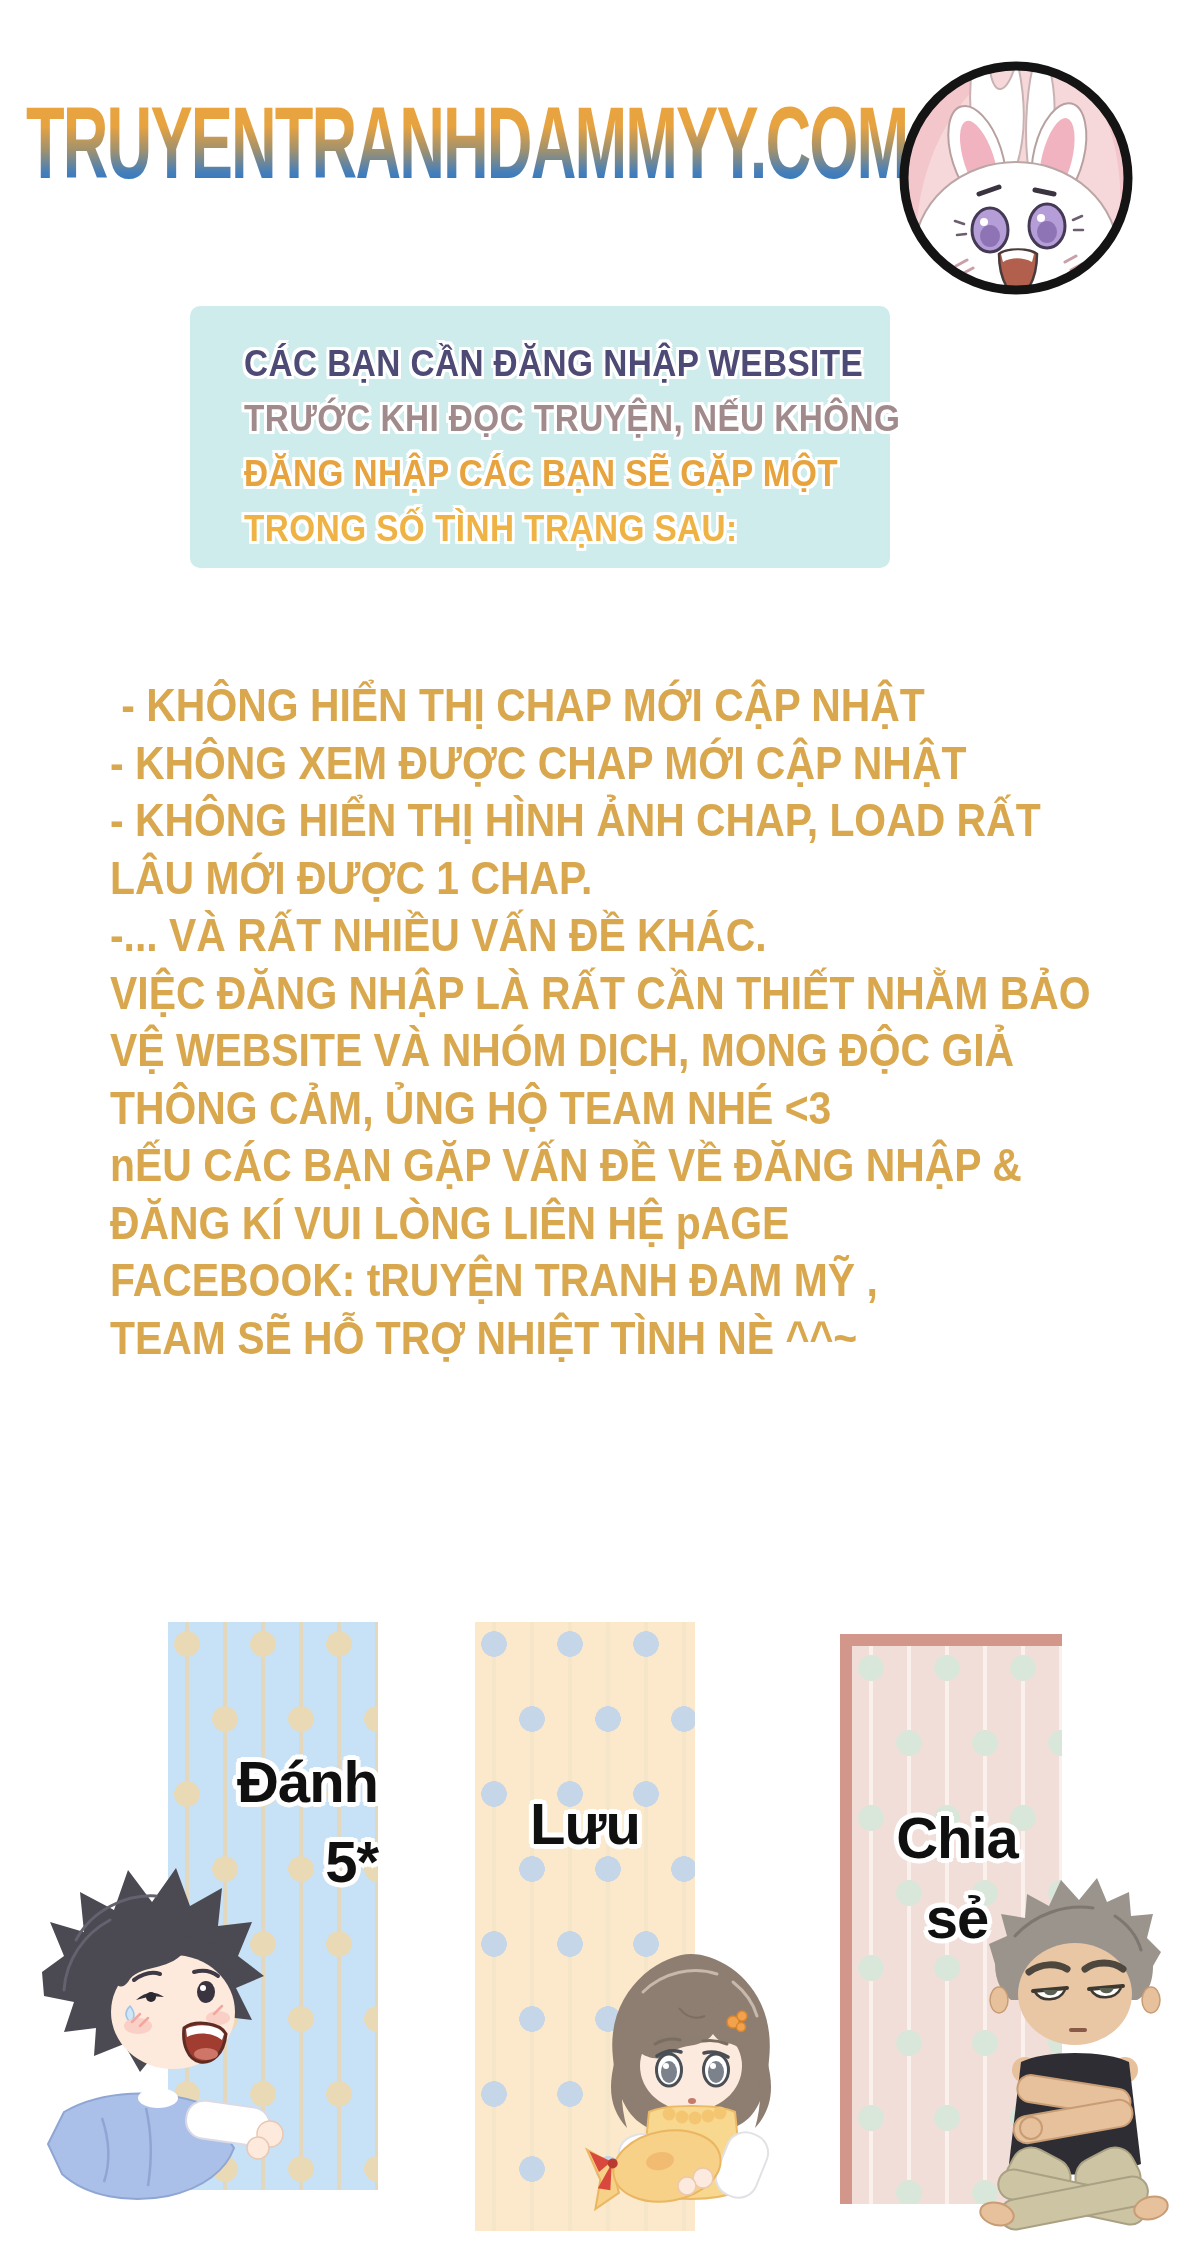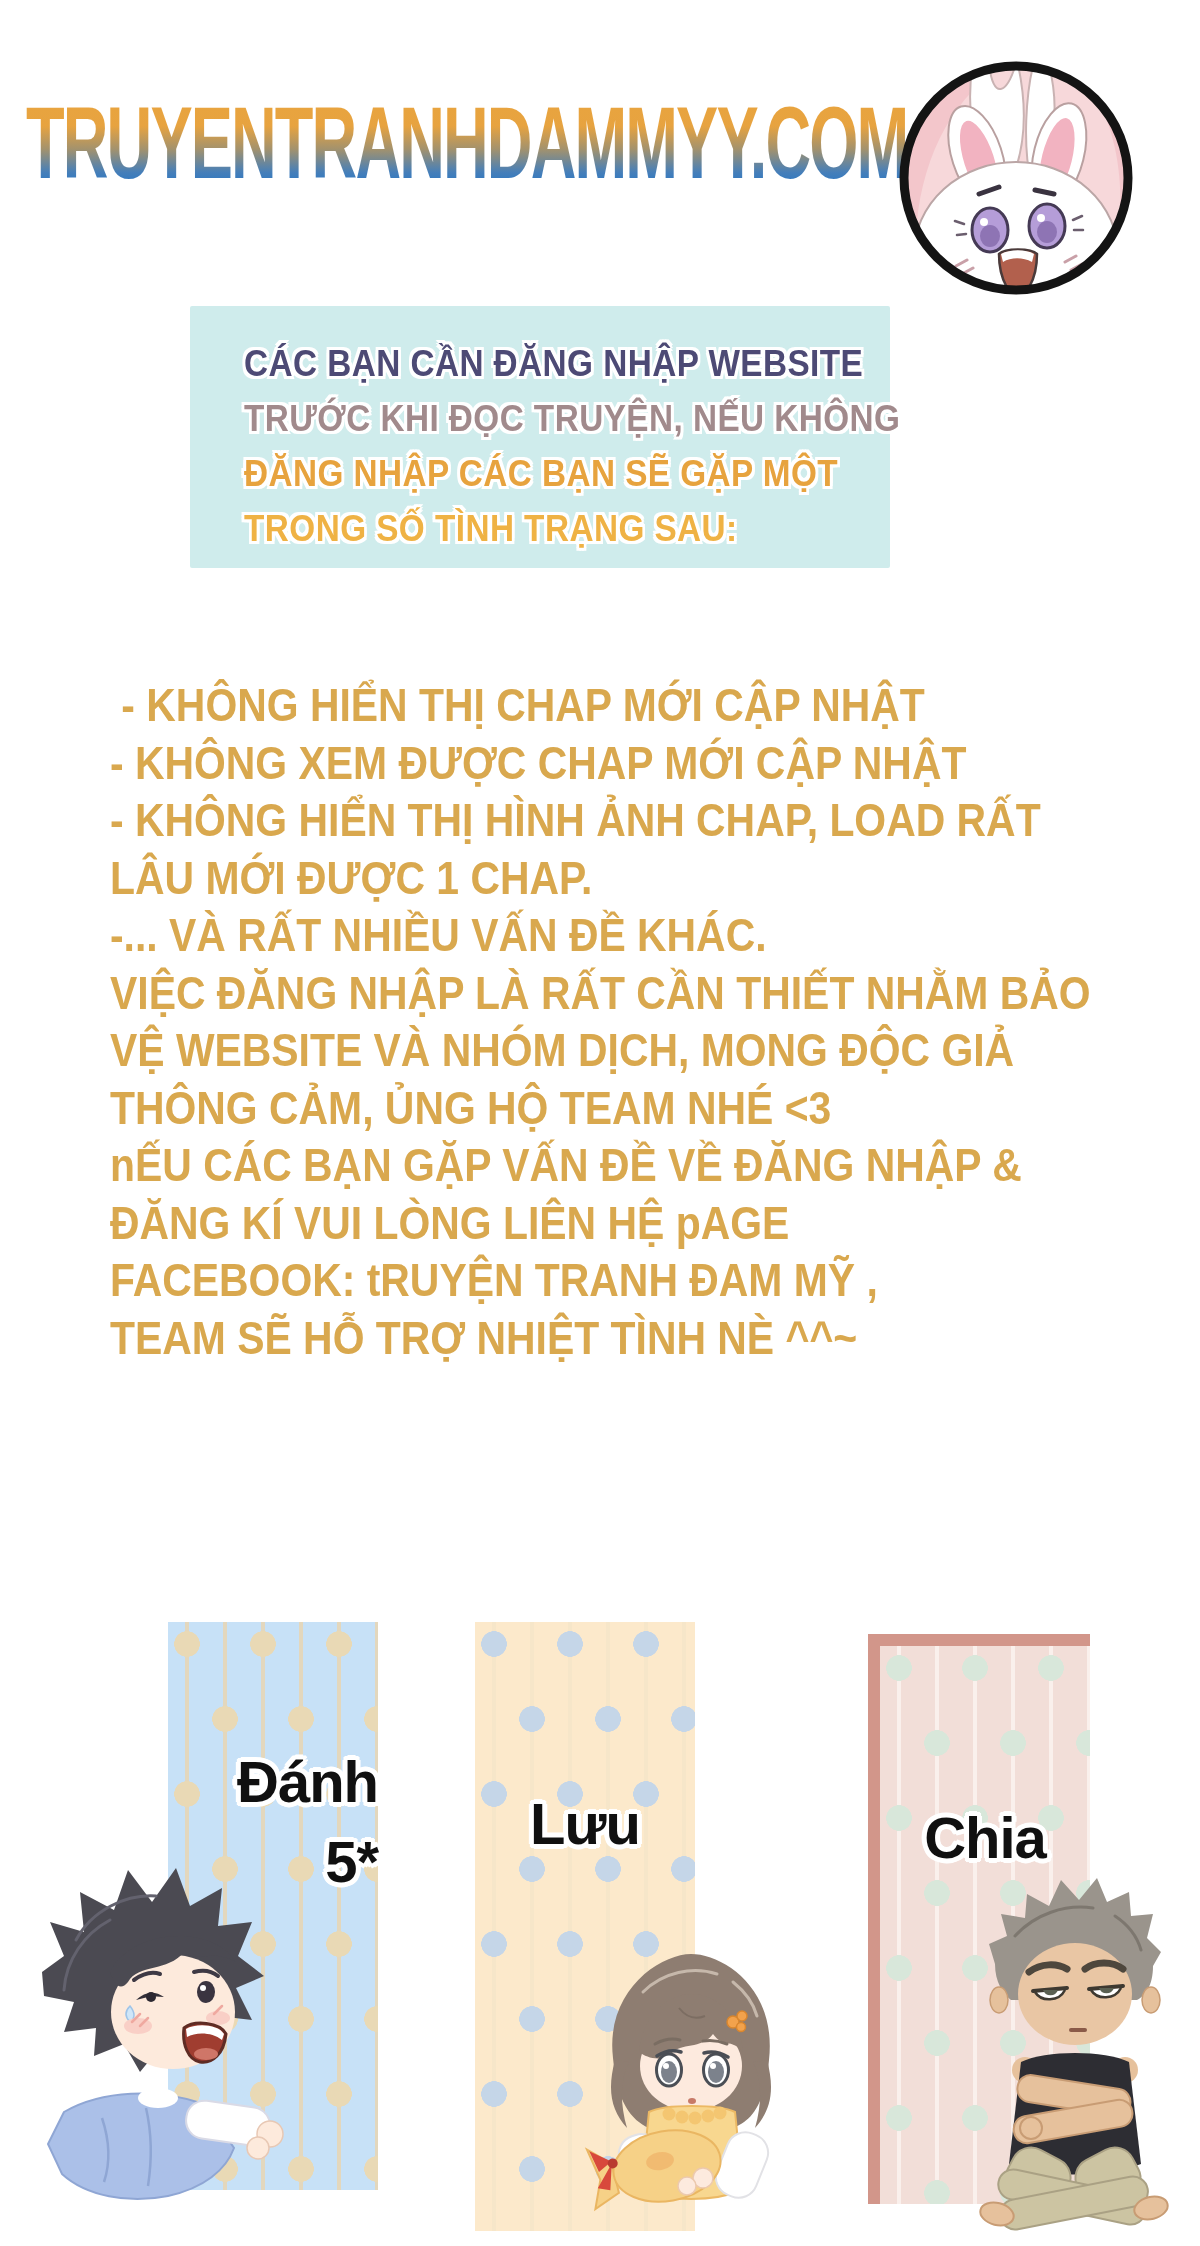--- a/index.html
+++ b/index.html
@@ -15,21 +15,21 @@
     letter-spacing:-3px;white-space:nowrap;
     transform:scaleX(0.62);transform-origin:0 50%;
     background:linear-gradient(180deg,#eaa53d 0%,#e7a340 36%,#a3926d 54%,#467fb9 72%,#2173c6 86%,#1d6dbd 100%);
     -webkit-background-clip:text;background-clip:text;color:transparent;
   }
   .mascot-badge{position:absolute;left:893px;top:54px;width:246px;height:246px;}
 
   
   .notice-box{
     position:absolute;left:190px;top:306px;width:700px;height:262px;
-    background:#cfecec;border-radius:2px;text-decoration:underline;
+    background:#cfecec;border-radius:10px;text-decoration:underline;
   }
   .notice-lines{position:absolute;left:54px;top:30px;transform:scaleX(0.9);transform-origin:0 0;}
   .nline{
     font-weight:700;font-size:37px;line-height:55px;white-space:pre;letter-spacing:.5px;
     text-shadow:3px 0 0 #fff,-3px 0 0 #fff,0 3px 0 #fff,0 -3px 0 #fff,
       2px 2px 0 #fff,-2px 2px 0 #fff,2px -2px 0 #fff,-2px -2px 0 #fff,
       3px 3px 0 #fff,-3px -3px 0 #fff,3px -3px 0 #fff,-3px 3px 0 #fff;
   }
   .nl0{color:#4d4a75}.nl1{color:#a18a8c}.nl2{color:#e7a33e}.nl3{color:#efb244}
 
@@ -62,21 +62,20 @@
   .card-share{
     left:840px;top:1634px;width:222px;height:570px;box-sizing:border-box;
     border-top:12px solid #d2968a;border-left:12px solid #d2968a;
     background-color:#f2ded8;
     background-image:
       radial-gradient(circle 13px at 19px 22px,#d8e7da 97%,transparent 100%),
       radial-gradient(circle 13px at 19px 22px,#d8e7da 97%,transparent 100%),
       linear-gradient(90deg,transparent 0 17px,#faf0ec 17px 21px,transparent 21px 100%);
     background-size:76px 150px,76px 150px,38px 100%;
     background-position:0 0,38px 75px,0 0;
-    margin-left:28px;
   }
   .card-label{
     position:absolute;left:0;right:0;text-align:center;
     font-weight:700;font-size:58px;line-height:80px;color:#101010;letter-spacing:-1px;
     text-shadow:5px 0 0 #fff,-5px 0 0 #fff,0 5px 0 #fff,0 -5px 0 #fff,
       4px 3px 0 #fff,-4px 3px 0 #fff,4px -3px 0 #fff,-4px -3px 0 #fff,
       3px 4px 0 #fff,-3px 4px 0 #fff,3px -4px 0 #fff,-3px -4px 0 #fff;
   }
   .card-rate .card-label{top:120px;text-align:right;}
   .card-save .card-label{top:162px;}
@@ -162,20 +161,21 @@
 
 <div class="card card-save">
   <div class="card-label">
     <div>Lưu</div>
   </div>
 </div>
 
 <div class="card card-share">
   <div class="card-label">
     <div>Chia</div>
+    <div>sẻ</div>
   </div>
 </div>
 
 <div class="chibi chibi-happy">
   <svg viewBox="0 0 282 392">
     <path d="M36,122 L58,106 44,72 78,82 74,42 108,60 122,20 146,52 170,18 184,56 216,38 212,76 246,72 232,106 258,126 230,138 246,170 212,166 216,198 184,188 178,216 152,200 134,222 118,194 88,206 90,178 58,182 68,152 38,146 Z" fill="#4b4a52"></path>
     <path d="M70,90 C86,60 120,44 150,46 M58,140 C60,110 78,84 104,70" stroke="#63626e" stroke-width="3" fill="none" stroke-linecap="round"></path>
     <ellipse cx="167" cy="162" rx="62" ry="57" fill="#fdeadc"></ellipse>
     <path d="M104,122 C124,80 204,72 230,112 C204,98 192,114 178,102 C162,122 132,114 122,132 C114,142 108,134 104,122 Z" fill="#4b4a52"></path>
     <path d="M128,130 q14,-10 26,-6" stroke="#3e3944" stroke-width="4" fill="none" stroke-linecap="round"></path>

